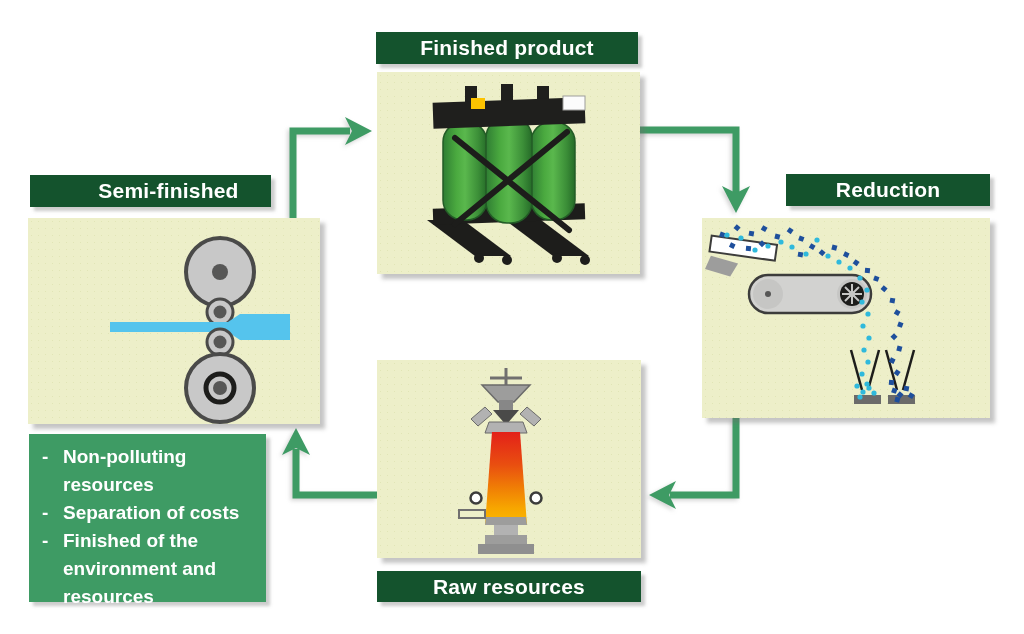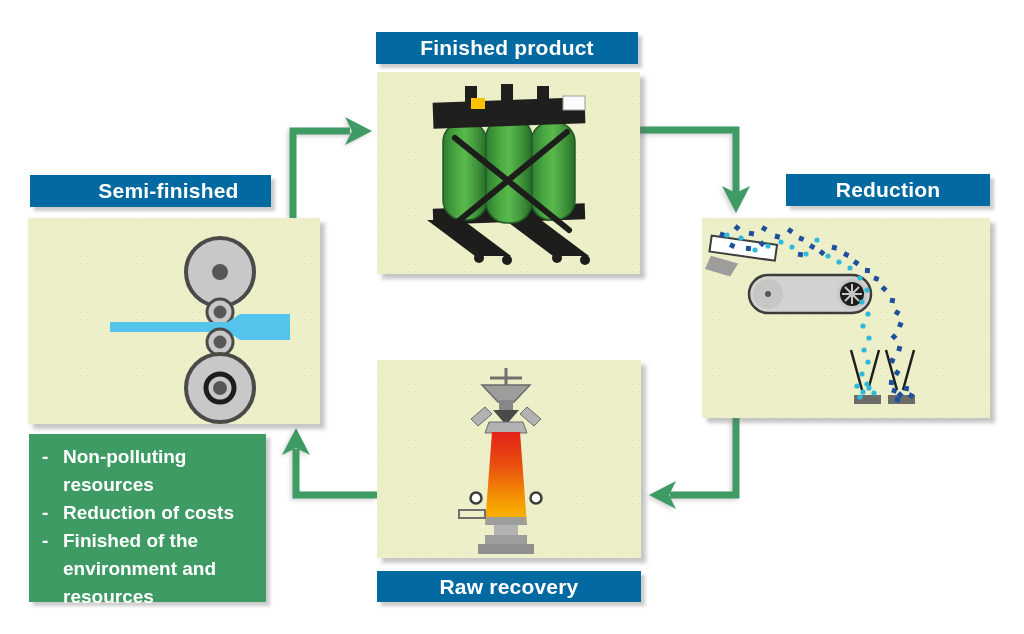--- a/index.html
+++ b/index.html
@@ -9,21 +9,21 @@
   }
   .panel {
     position:absolute;
     background-color:#edefc9;
     background-image:radial-gradient(#e1e5b6 0.9px, rgba(0,0,0,0) 0.9px);
     background-size:7px 7px;
     box-shadow:5px 5px 4px rgba(110,110,110,0.40);
   }
   .panel svg { display:block; width:100%; height:100%; }
   .banner {
-    position:absolute; background:#0369a1; color:#ffffff;
+    position:absolute; background:#14532d; color:#ffffff;
     font-weight:bold; font-size:21px; letter-spacing:.2px;
     display:flex; align-items:center; justify-content:center;
     box-shadow:4px 4px 3px rgba(110,110,110,0.35);
   }
   .benefits {
     position:absolute; left:29px; top:434px; width:237px; height:168px;
     background:#3e9b64; color:#ffffff; font-weight:bold;
     font-size:19px; line-height:28px;
     padding:9px 0 0 13px; box-sizing:border-box;
     box-shadow:4px 4px 3px rgba(110,110,110,0.35);
@@ -221,21 +221,21 @@
     </svg>
   </div>
 
   <div class="benefits">
     <div class="benefit-item">
       <span class="benefit-dash">-</span>
       <span class="benefit-text">Non-polluting resources</span>
     </div>
     <div class="benefit-item">
       <span class="benefit-dash">-</span>
-      <span class="benefit-text">Reduction of costs</span>
+      <span class="benefit-text">Separation of costs</span>
     </div>
     <div class="benefit-item">
       <span class="benefit-dash">-</span>
       <span class="benefit-text">Finished of the environment and resources</span>
     </div>
   </div>
 
   <div class="panel" style="left:377px; top:360px; width:264px; height:198px;">
     <svg viewBox="0 0 264 198">
       <defs>
@@ -266,15 +266,15 @@
       <circle cx="159" cy="138" r="5.5" fill="#ffffff" stroke="#3c3c3b" stroke-width="2.5"></circle>
 
       <rect x="82" y="150" width="26" height="8" fill="none" stroke="#706f6f" stroke-width="2"></rect>
 
       <rect x="117" y="165" width="24" height="10" fill="#b2b2b2"></rect>
       <rect x="108" y="175" width="42" height="9" fill="#9d9d9c"></rect>
       <rect x="101" y="184" width="56" height="10" fill="#8f8f8f"></rect>
     </svg>
   </div>
 
-  <div class="banner" style="left:377px; top:571px; width:264px; height:31px;">Raw recovery</div>
+  <div class="banner" style="left:377px; top:571px; width:264px; height:31px;">Raw resources</div>
 
 </div>
 
 </body></html>

